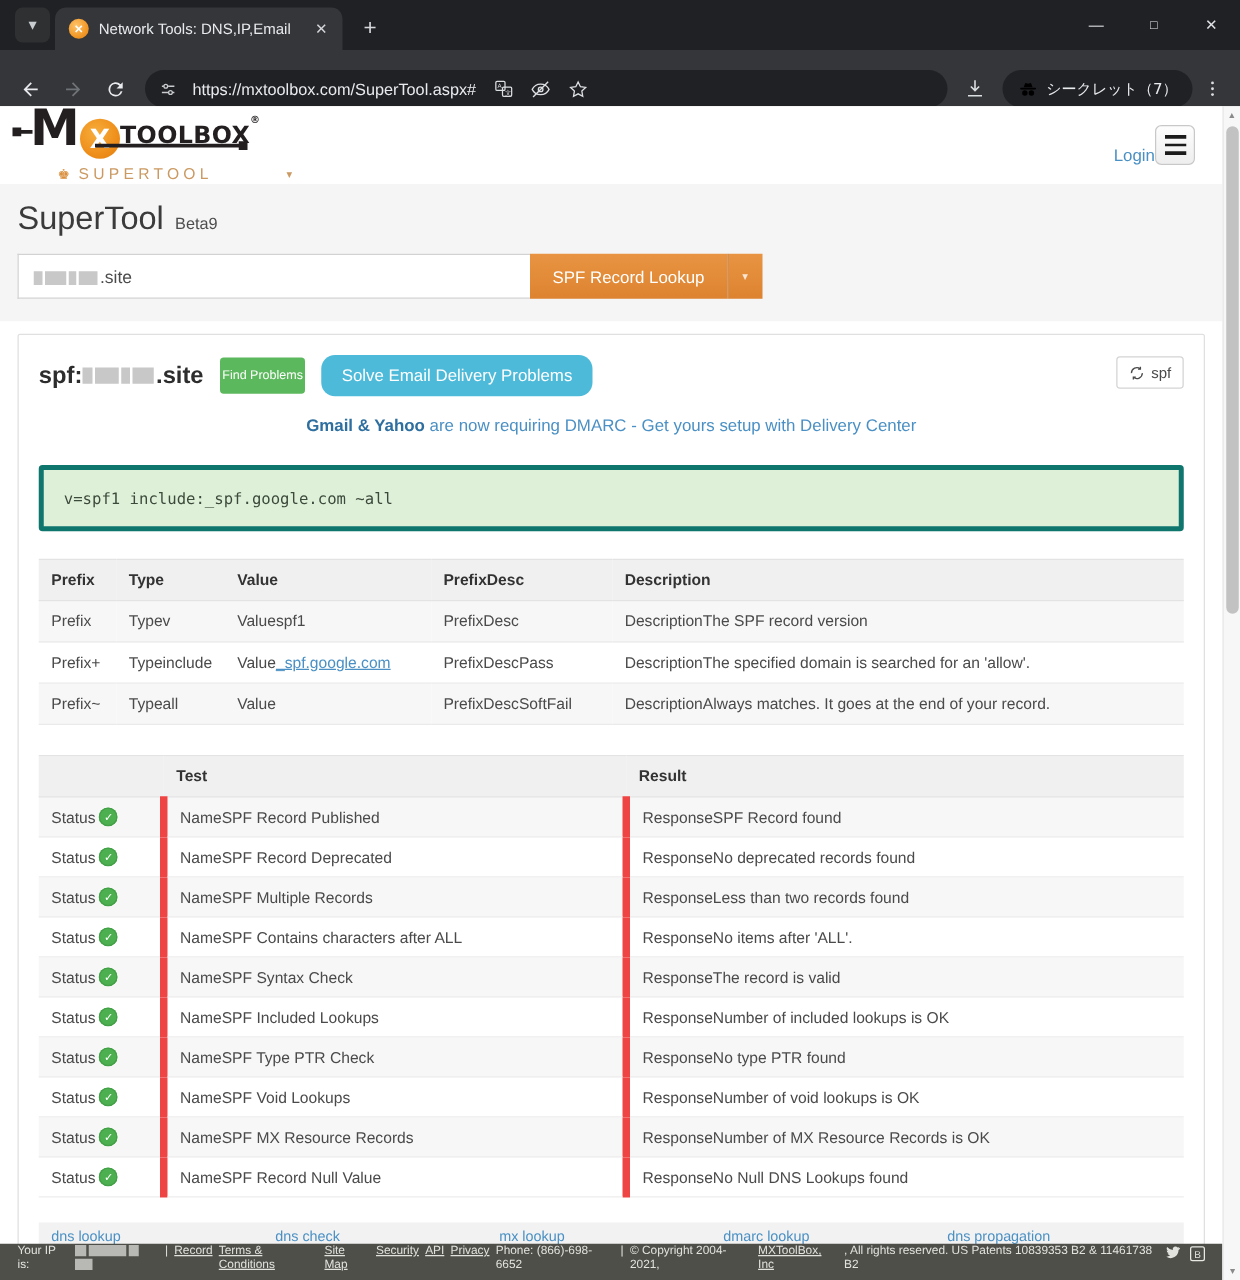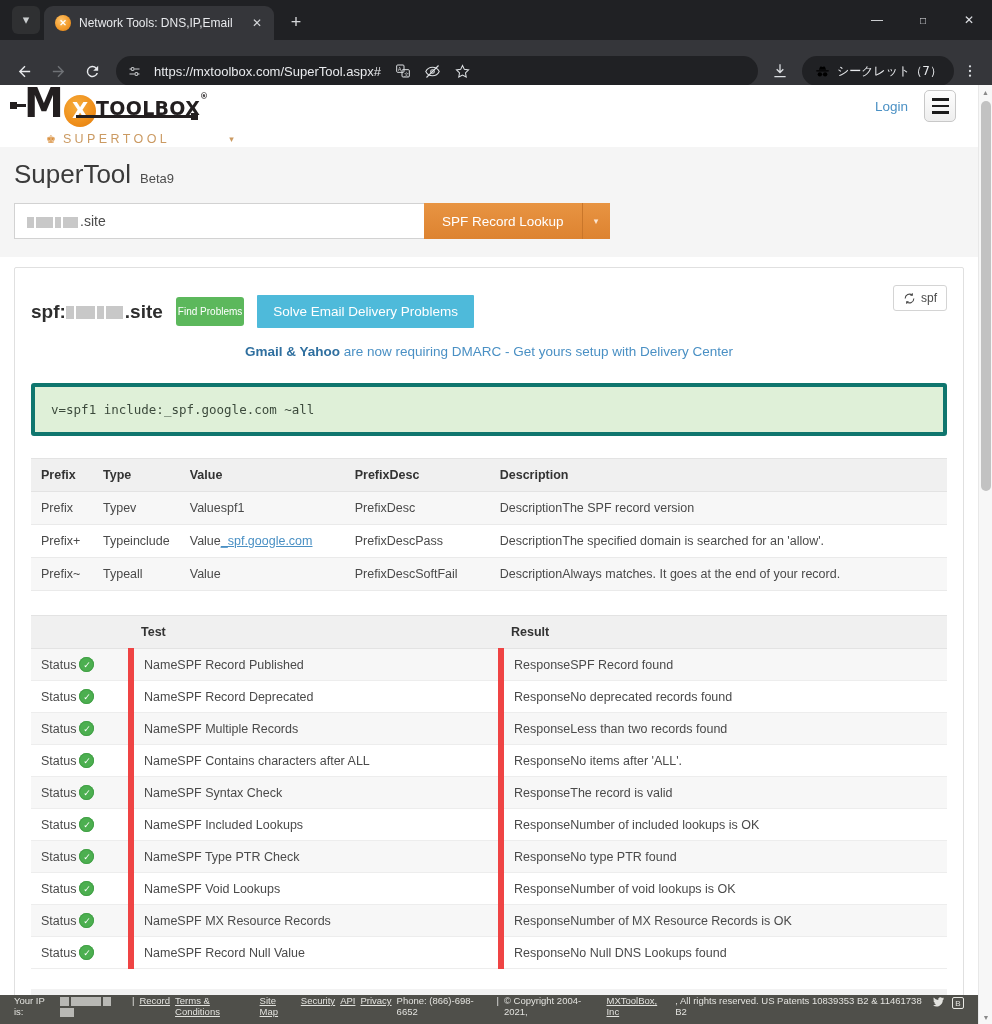--- a/index.html
+++ b/index.html
@@ -167,22 +167,22 @@
   }
   .crown-icon { color: #d98f3d; font-size: 11px; }
   .supertool-lbl {
     color: #cb9a62; font-size: 12.5px; letter-spacing: 3.4px;
     font-weight: normal;
   }
   .caret-down {
     color: #cb9a62; font-size: 9px; margin-left: 52px;
   }
   .head-right {
-    position: absolute; right: 22px; top: 5px;
-    display: flex; align-items: center; gap: 16px;
+    position: absolute; right: 22px; top: 15px;
+    display: flex; align-items: flex-end; 
   }
   .login-link { color: #4a90c4; font-size: 13.5px; }
   .hamburger {
     width: 32px; height: 32px; border: 1px solid #c8c8c8;
     border-radius: 5px; background: linear-gradient(#fdfdfd,#eeeeee);
     display: flex; flex-direction: column; align-items: center;
     justify-content: center; gap: 4px;
   }
   .hamburger i { display: block; width: 17px; height: 2.5px; background: #1b1b1b; }
 
@@ -217,32 +217,32 @@
     display: flex; align-items: center; justify-content: center;
     color: #fbe6d2; font-size: 9px;
   }
 
   
   .card {
     margin: 10px 14px 0; background: #fff;
     border: 1px solid #e0e0e0; border-radius: 2px;
     padding: 16px 16px 10px; position: relative;
   }
-  .card-head { display: flex; align-items: center; gap: 13px; margin-top: 11px; }
+  .card-head { display: flex; align-items: center; gap: 13px; }
   .spf-domain {
     font-size: 19px; font-weight: bold; color: #2d2d2d;
     display: flex; align-items: center;
   }
   .btn-green {
     background: #5cb85c; color: #fff; border: none;
     font-size: 10px; padding: 9px 2px; border-radius: 3px;
   }
   .btn-blue {
     background: #4ebada; color: #fff; border: none;
-    font-size: 13.5px; padding: 9px 16px; border-radius: 1px;
+    font-size: 13.5px; padding: 9px 16px; border-radius: 11px;
   }
   .btn-refresh {
     position: absolute; right: 16px; top: 17px;
     border: 1px solid #d4d4d4; border-radius: 3px;
     background: #fff; font-size: 12px; color: #4a4a4a;
     padding: 5px 9px; display: flex; align-items: center; gap: 5px;
   }
   .dmarc-banner {
     text-align: center; font-size: 13.5px; color: #4a90c4;
     margin-top: 16px; padding-bottom: 4px;

